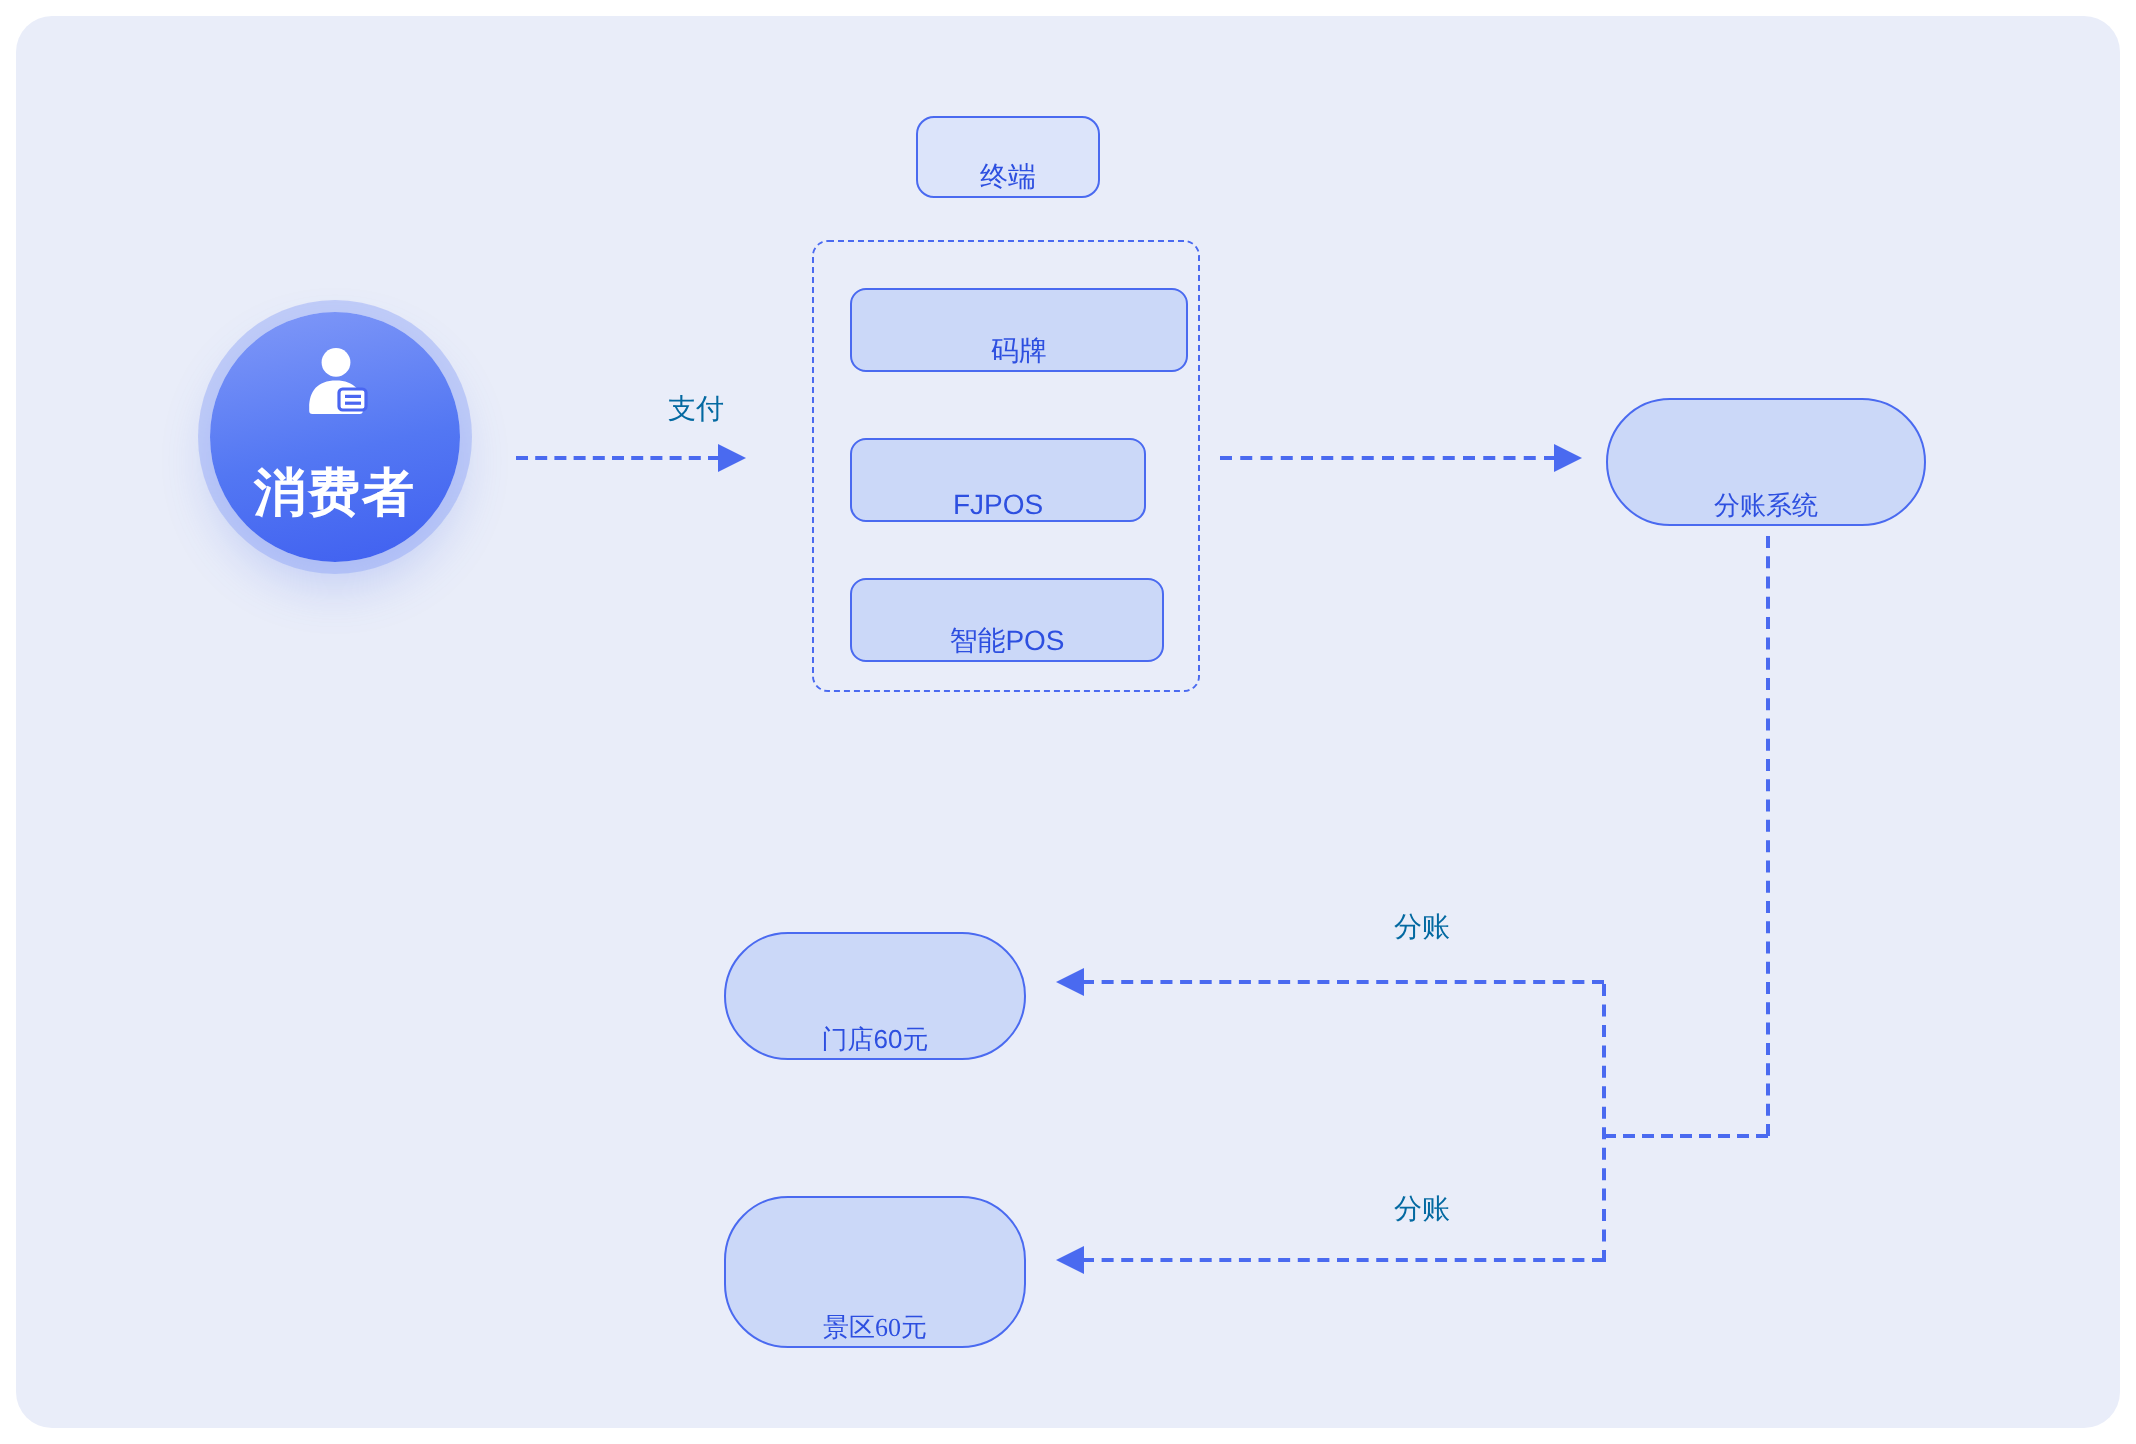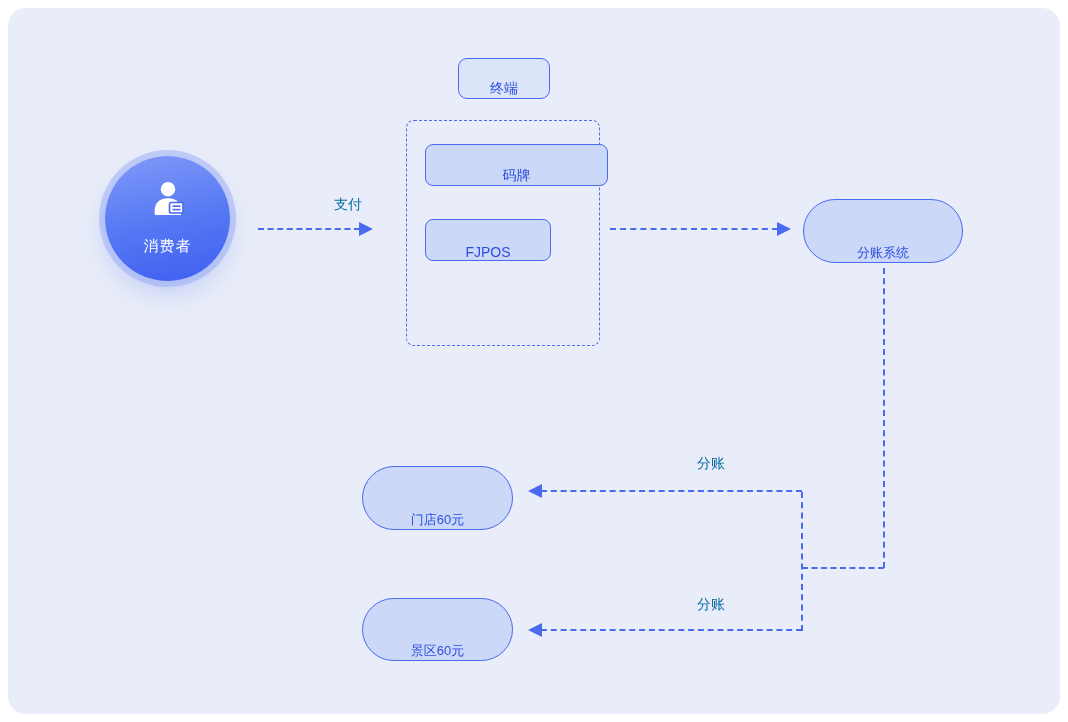--- a/index.html
+++ b/index.html
@@ -17,21 +17,21 @@
 
   
   .consumer {
     position: absolute; left: 105px; top: 156px; width: 125px; height: 125px;
     border-radius: 50%;
     background: linear-gradient(168deg, #829bf8 0%, #8199f8 0%, #5377f3 55%, #3f5ff0 100%);
     box-shadow: 0 0 0 6px rgba(142, 164, 246, 0.45), 0 12px 24px rgba(85, 115, 235, 0.25);
     display: flex; flex-direction: column; align-items: center; justify-content: center;
   }
   .consumer .label {
-    color: #ffffff; font-size: 15px; font-weight: 400; letter-spacing: 1px; margin-top: 22px;
+    color: #ffffff; font-size: 26px; font-weight: 700; letter-spacing: 1px; margin-top: 22px;
   }
   .consumer svg { display: block; }
 
   
   .node {
     position: absolute; box-sizing: border-box;
     background: #cbd8f8; border: 1.5px solid #4a6af0;
     color: #2d4fe0; display: flex; align-items: flex-end; justify-content: center;
   }
   .tag-box { border-radius: 9px; font-size: 14px; background: #dce4fa; }
@@ -85,25 +85,28 @@
 
   <div class="edge-label" style="left:258px; top:196px; width:104px;">支付</div>
   <div class="hline" style="left:258px; top:228px; width:102px;"></div>
   <div class="arrow-right" style="left:359px; top:222px;"></div>
 
   <div class="node tag-box" style="left:458px; top:58px; width:92px; height:41px;">
     <span>终端</span>
   </div>
   <div class="group-box" style="left:406px; top:120px; width:194px; height:226px;"></div>
 
-  <div class="node term-box" style="left:425px; top:144px; width:183px; height:42px;">
+  <div class="node term-box" style="left:425px; top:144px; width:169px; height:42px;">
     <span>码牌</span>
   </div>
-  <div class="node term-box" style="left:425px; top:219px; width:126px; height:42px;">
+  <div class="node term-box" style="left:425px; top:219px; width:148px; height:42px;">
     <span>FJPOS</span>
+  </div>
+  <div class="node term-box" style="left:425px; top:289px; width:157px; height:42px;">
+    <span>智能POS</span>
   </div>
 
   <div class="hline" style="left:610px; top:228px; width:168px;"></div>
   <div class="arrow-right" style="left:777px; top:222px;"></div>
 
   <div class="node pill" style="left:803px; top:199px; width:160px; height:64px;">
     <span>分账系统</span>
   </div>
 
   <div class="vline" style="left:883px; top:268px; height:300px;"></div>
@@ -114,17 +117,17 @@
   <div class="hline" style="left:541px; top:490px; width:261px;"></div>
   <div class="arrow-left" style="left:528px; top:484px;"></div>
 
   <div class="edge-label" style="left:561px; top:596px; width:164px;">分账</div>
   <div class="hline" style="left:541px; top:629px; width:261px;"></div>
   <div class="arrow-left" style="left:528px; top:623px;"></div>
 
   <div class="node pill" style="left:362px; top:466px; width:151px; height:64px;">
     <span>门店60元</span>
   </div>
-  <div class="node pill" style="left:362px; top:598px; width:151px; height:63px;">
+  <div class="node pill" style="left:362px; top:598px; width:151px; height:76px;font-family:Liberation Serif, serif;">
     <span>景区60元</span>
   </div>
 
 </div>
 
 </body></html>

